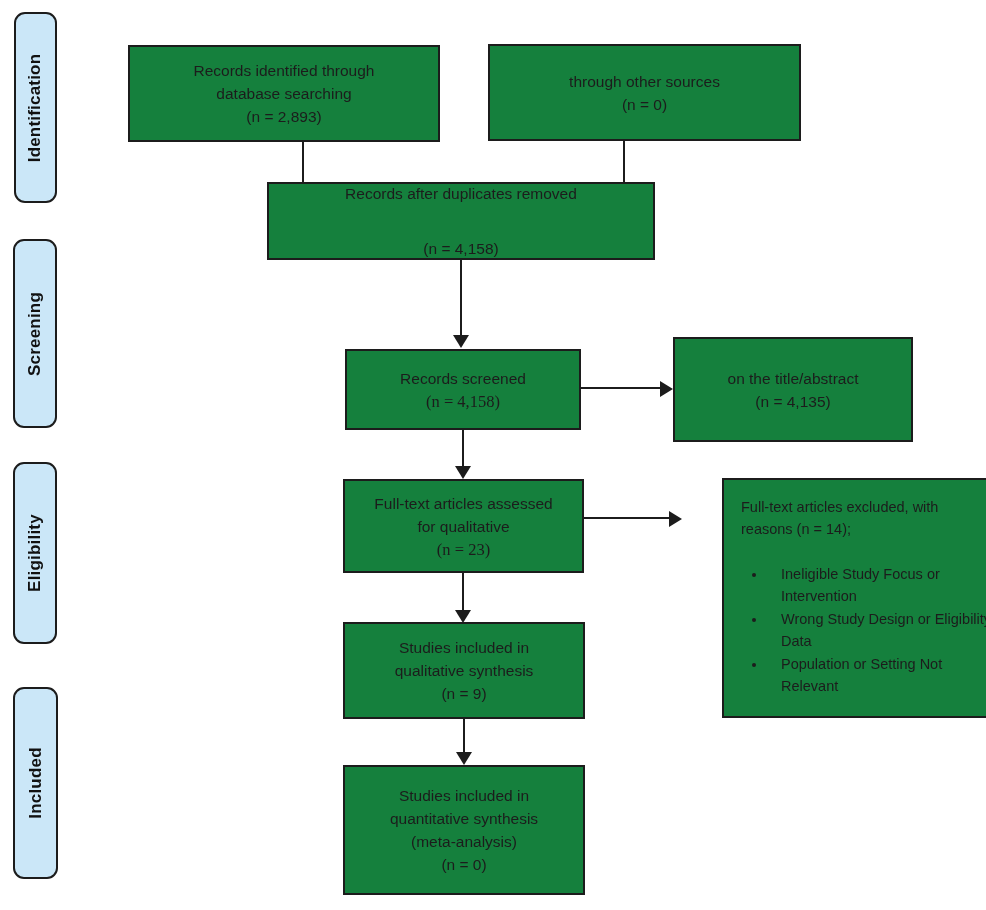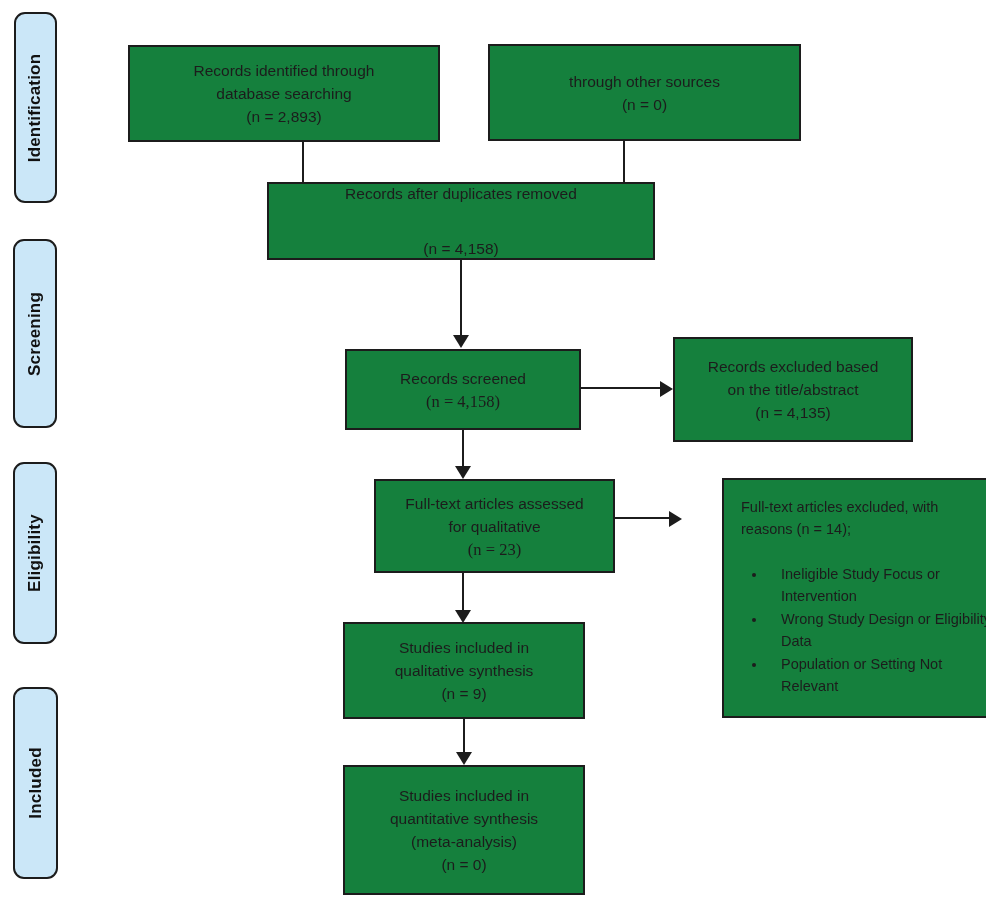--- a/index.html
+++ b/index.html
@@ -143,26 +143,25 @@
     <div>Records after duplicates removed</div>
     <div>(n = 4,158)</div>
   </div>
 
   <div class="fbox" style="left:345px; top:349px; width:236px; height:81px;">
     <div>Records screened</div>
     <div class="serif">(n = 4,158)</div>
   </div>
 
   <div class="fbox" style="left:673px; top:337px; width:240px; height:105px;">
-    <div>Records excluded based</div>
     <div>on the title/abstract</div>
     <div>(n = 4,135)</div>
   </div>
 
-  <div class="fbox" style="left:343px; top:479px; width:241px; height:94px;margin-left:31px;">
+  <div class="fbox" style="left:343px; top:479px; width:241px; height:94px;">
     <div>Full-text articles assessed</div>
     <div>for qualitative</div>
     <div class="serif">(n = 23)</div>
   </div>
 
   <div class="fbox reasons" style="left:722px; top:478px; width:285px; height:240px;">
     <div>Full-text articles excluded, with</div>
     <div>reasons  (n = 14);</div>
     <ul>
       <li>Ineligible Study Focus or Intervention</li>

